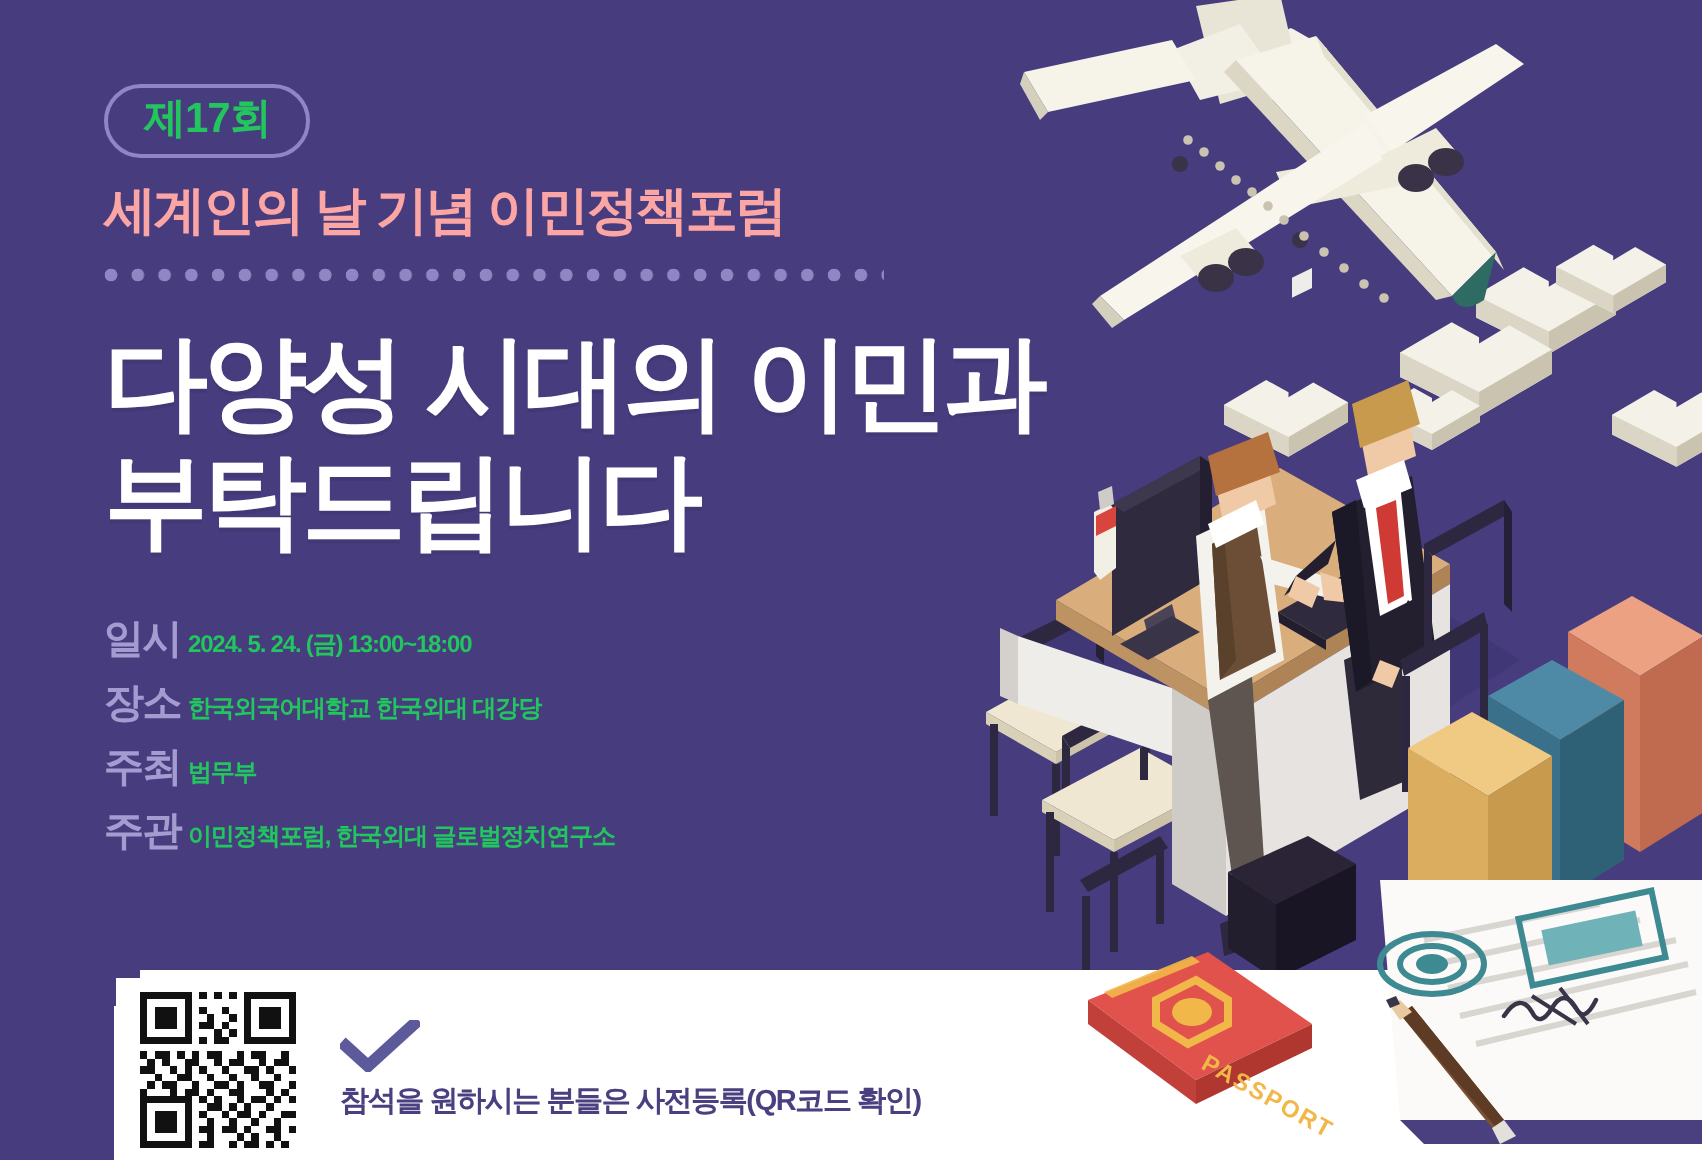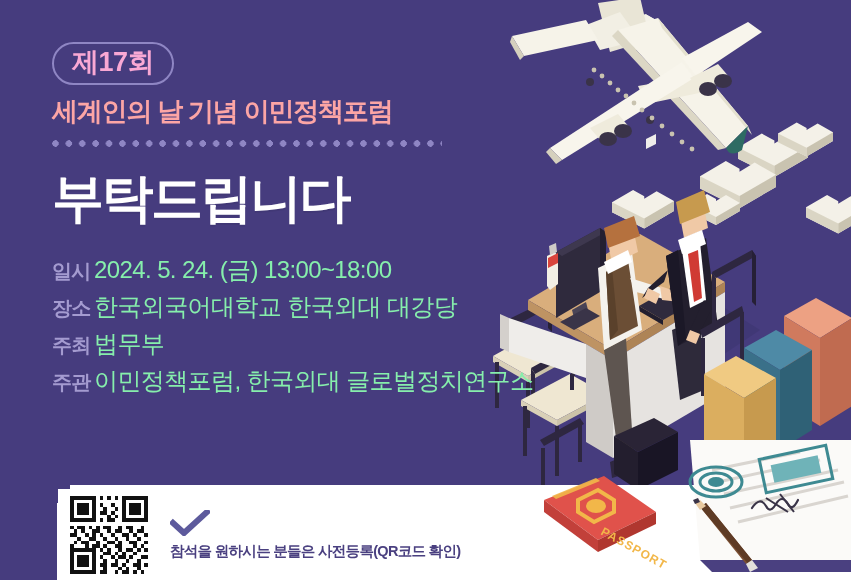--- a/index.html
+++ b/index.html
@@ -21,22 +21,22 @@
 
   
   .text-col {
     position:absolute; left:52px; top:42px; width:470px; z-index:20;
   }
   .badge {
     display:inline-block;
     border:2px solid #8F86C4;
     border-radius:22px;
     padding:5px 18px 7px;
-    color:#f9a8d4;
-    font-size:27px;
+    color:#22c55e;
+    font-size:21px;
     font-weight:bold;
     letter-spacing:-0.5px;
     line-height:1;
   }
   .subtitle {
     margin-top:12px;
     color:#fca5a5;
     font-size:26px;
     font-weight:bold;
     letter-spacing:-1.2px;
@@ -70,23 +70,23 @@
   }
   .d-label {
     color:#A49BD0;
     font-size:20px;
     font-weight:bold;
     letter-spacing:-0.8px;
     width:42px;
     flex:0 0 42px;
   }
   .d-value {
-    color:#86efac;
-    font-size:24px;
-    font-weight:400;
+    color:#22c55e;
+    font-size:12px;
+    font-weight:700;
     letter-spacing:-0.6px;
   }
 
   
   .reg {
     position:absolute; left:70px; top:496px; z-index:25;
     display:flex; align-items:center; gap:22px;
   }
   .qr {
     width:78px; height:78px;
@@ -401,20 +401,21 @@
 
   <div class="text-col">
 
     <div class="badge">제17회</div>
 
     <div class="subtitle">세계인의 날 기념 이민정책포럼</div>
 
     <div class="dots"></div>
 
     <div class="maintitle">
+      <div>다양성 시대의 이민과</div>
       <div>부탁드립니다</div>
     </div>
 
     <div class="details">
       <div class="d-row">
         <span class="d-label">일시</span>
         <span class="d-value">2024. 5. 24. (금) 13:00~18:00</span>
       </div>
       <div class="d-row">
         <span class="d-label">장소</span>

